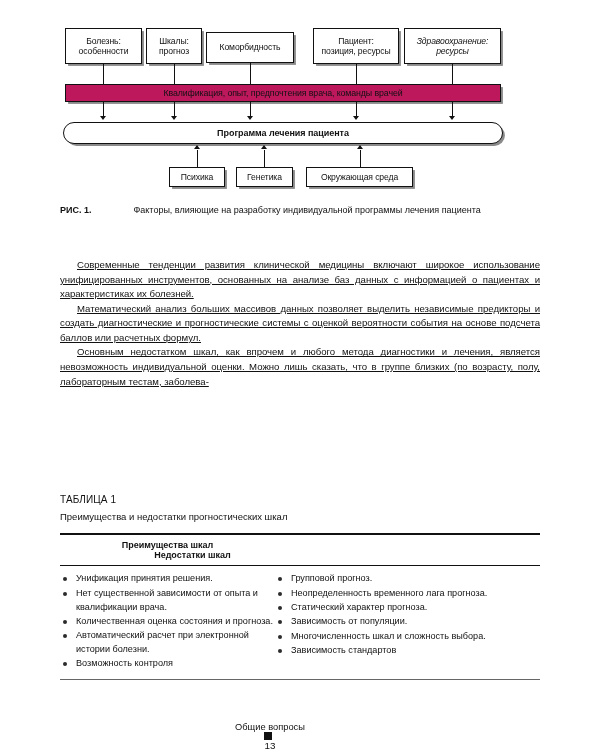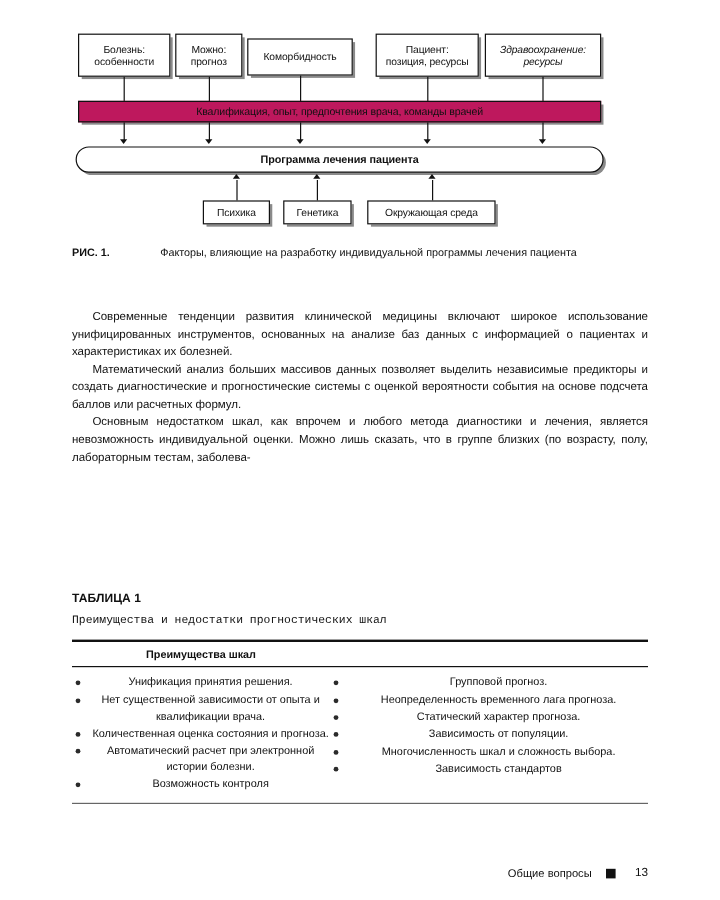--- a/index.html
+++ b/index.html
@@ -138,40 +138,40 @@
     width: 480px;
     font-size: 9.6px;
     line-height: 1.52;
     color: #111;
   }
   .body-text p {
     margin: 0;
     text-indent: 17px;
     text-align: justify;
     letter-spacing: -0.02px;
+    text-decoration: underline;
   }
 
   
   .table-block {
     position: absolute;
     left: 60px;
     top: 494px;
     width: 480px;
   }
   .tbl-title {
     font-size: 10px;
-    font-weight: bold;
+    font-weight: normal;
     color: #111;
     letter-spacing: 0.1px;
   }
   .tbl-subtitle {
     font-size: 9.5px;
     color: #111;
     margin-top: 6px;
-    font-family: Liberation Mono, monospace;
   }
   .tbl-rule-top {
     margin-top: 11px;
     height: 2px;
     background: #111;
   }
   .tbl-rule-mid {
     height: 1.4px;
     background: #111;
   }
@@ -197,21 +197,20 @@
     display: flex;
     padding-top: 6px;
     padding-bottom: 7px;
   }
   .col-left  { width: 215px; }
   .col-right { width: 265px; }
   .tbl-body ul {
     margin: 0;
     padding: 0;
     list-style: none;
-    text-align: center;
   }
   .tbl-body li {
     position: relative;
     font-size: 9.1px;
     line-height: 1.52;
     color: #111;
     padding-left: 16px;
     margin-bottom: 0.5px;
   }
   .tbl-body li::before {
@@ -231,20 +230,21 @@
     left: 0;
     top: 722px;
     width: 600px;
     display: flex;
     align-items: center;
     justify-content: flex-end;
     padding-right: 60px;
     box-sizing: border-box;
     font-size: 9.3px;
     color: #111;
+    flex-direction: column;
   }
   .footer-sq {
     width: 8px;
     height: 8px;
     background: #111;
     margin: 0 16px 0 12px;
   }
   .footer-page { font-size: 9.8px; }
 </style>
 </head>
@@ -257,21 +257,21 @@
 
       <div class="nbox" style="left:5px; top:6px; width:77px; height:36px;">
         <div>
           <span>Болезнь:</span>
           <span>особенности</span>
         </div>
       </div>
 
       <div class="nbox" style="left:86px; top:6px; width:56px; height:36px;">
         <div>
-          <span>Можно:</span>
+          <span>Шкалы:</span>
           <span>прогноз</span>
         </div>
       </div>
 
       <div class="nbox" style="left:146px; top:10px; width:88px; height:31px;">
         <div>
           <span>Коморбидность</span>
         </div>
       </div>
 
@@ -352,20 +352,21 @@
   </div>
 
   <div class="table-block">
     <div class="tbl-title">ТАБЛИЦА 1</div>
     <div class="tbl-subtitle">Преимущества и недостатки прогностических шкал</div>
 
     <div class="tbl-rule-top"></div>
 
     <div class="tbl-head">
       <div class="th-left">Преимущества шкал</div>
+      <div class="th-right">Недостатки шкал</div>
     </div>
 
     <div class="tbl-rule-mid"></div>
 
     <div class="tbl-body">
       <div class="col-left">
         <ul>
           <li>Унификация принятия решения.</li>
           <li>Нет существенной зависимости от опыта и квалификации врача.</li>
           <li>Количественная оценка состояния и прогноза.</li>

